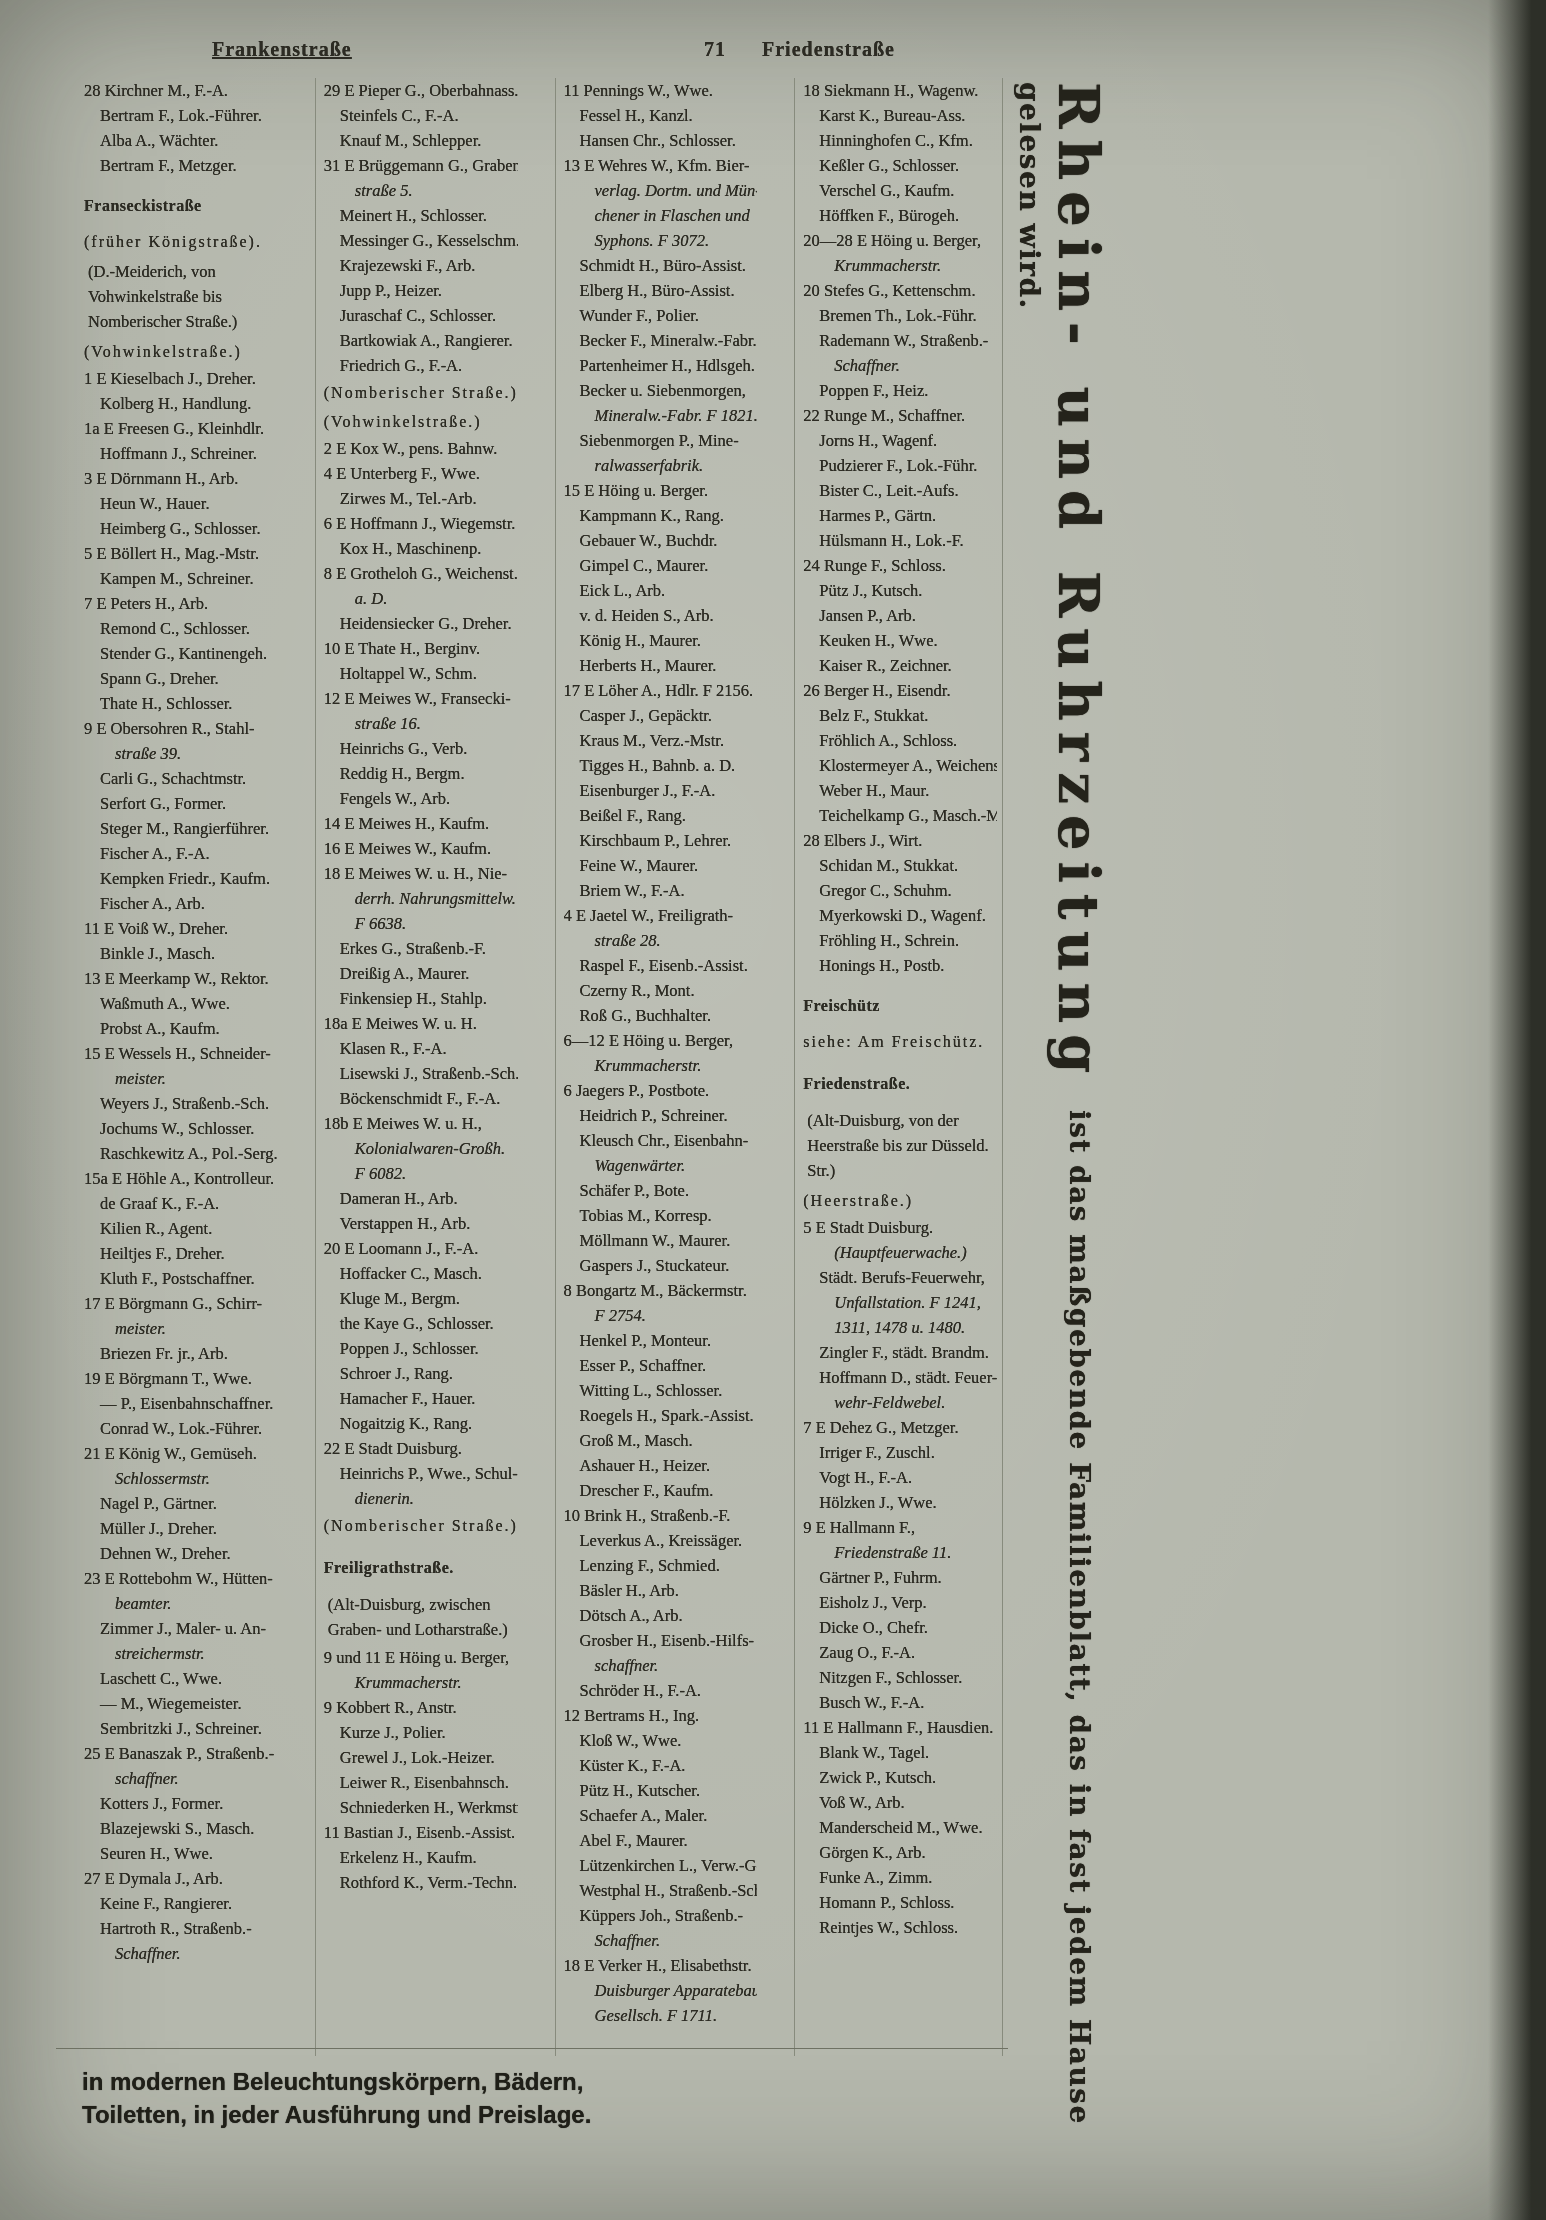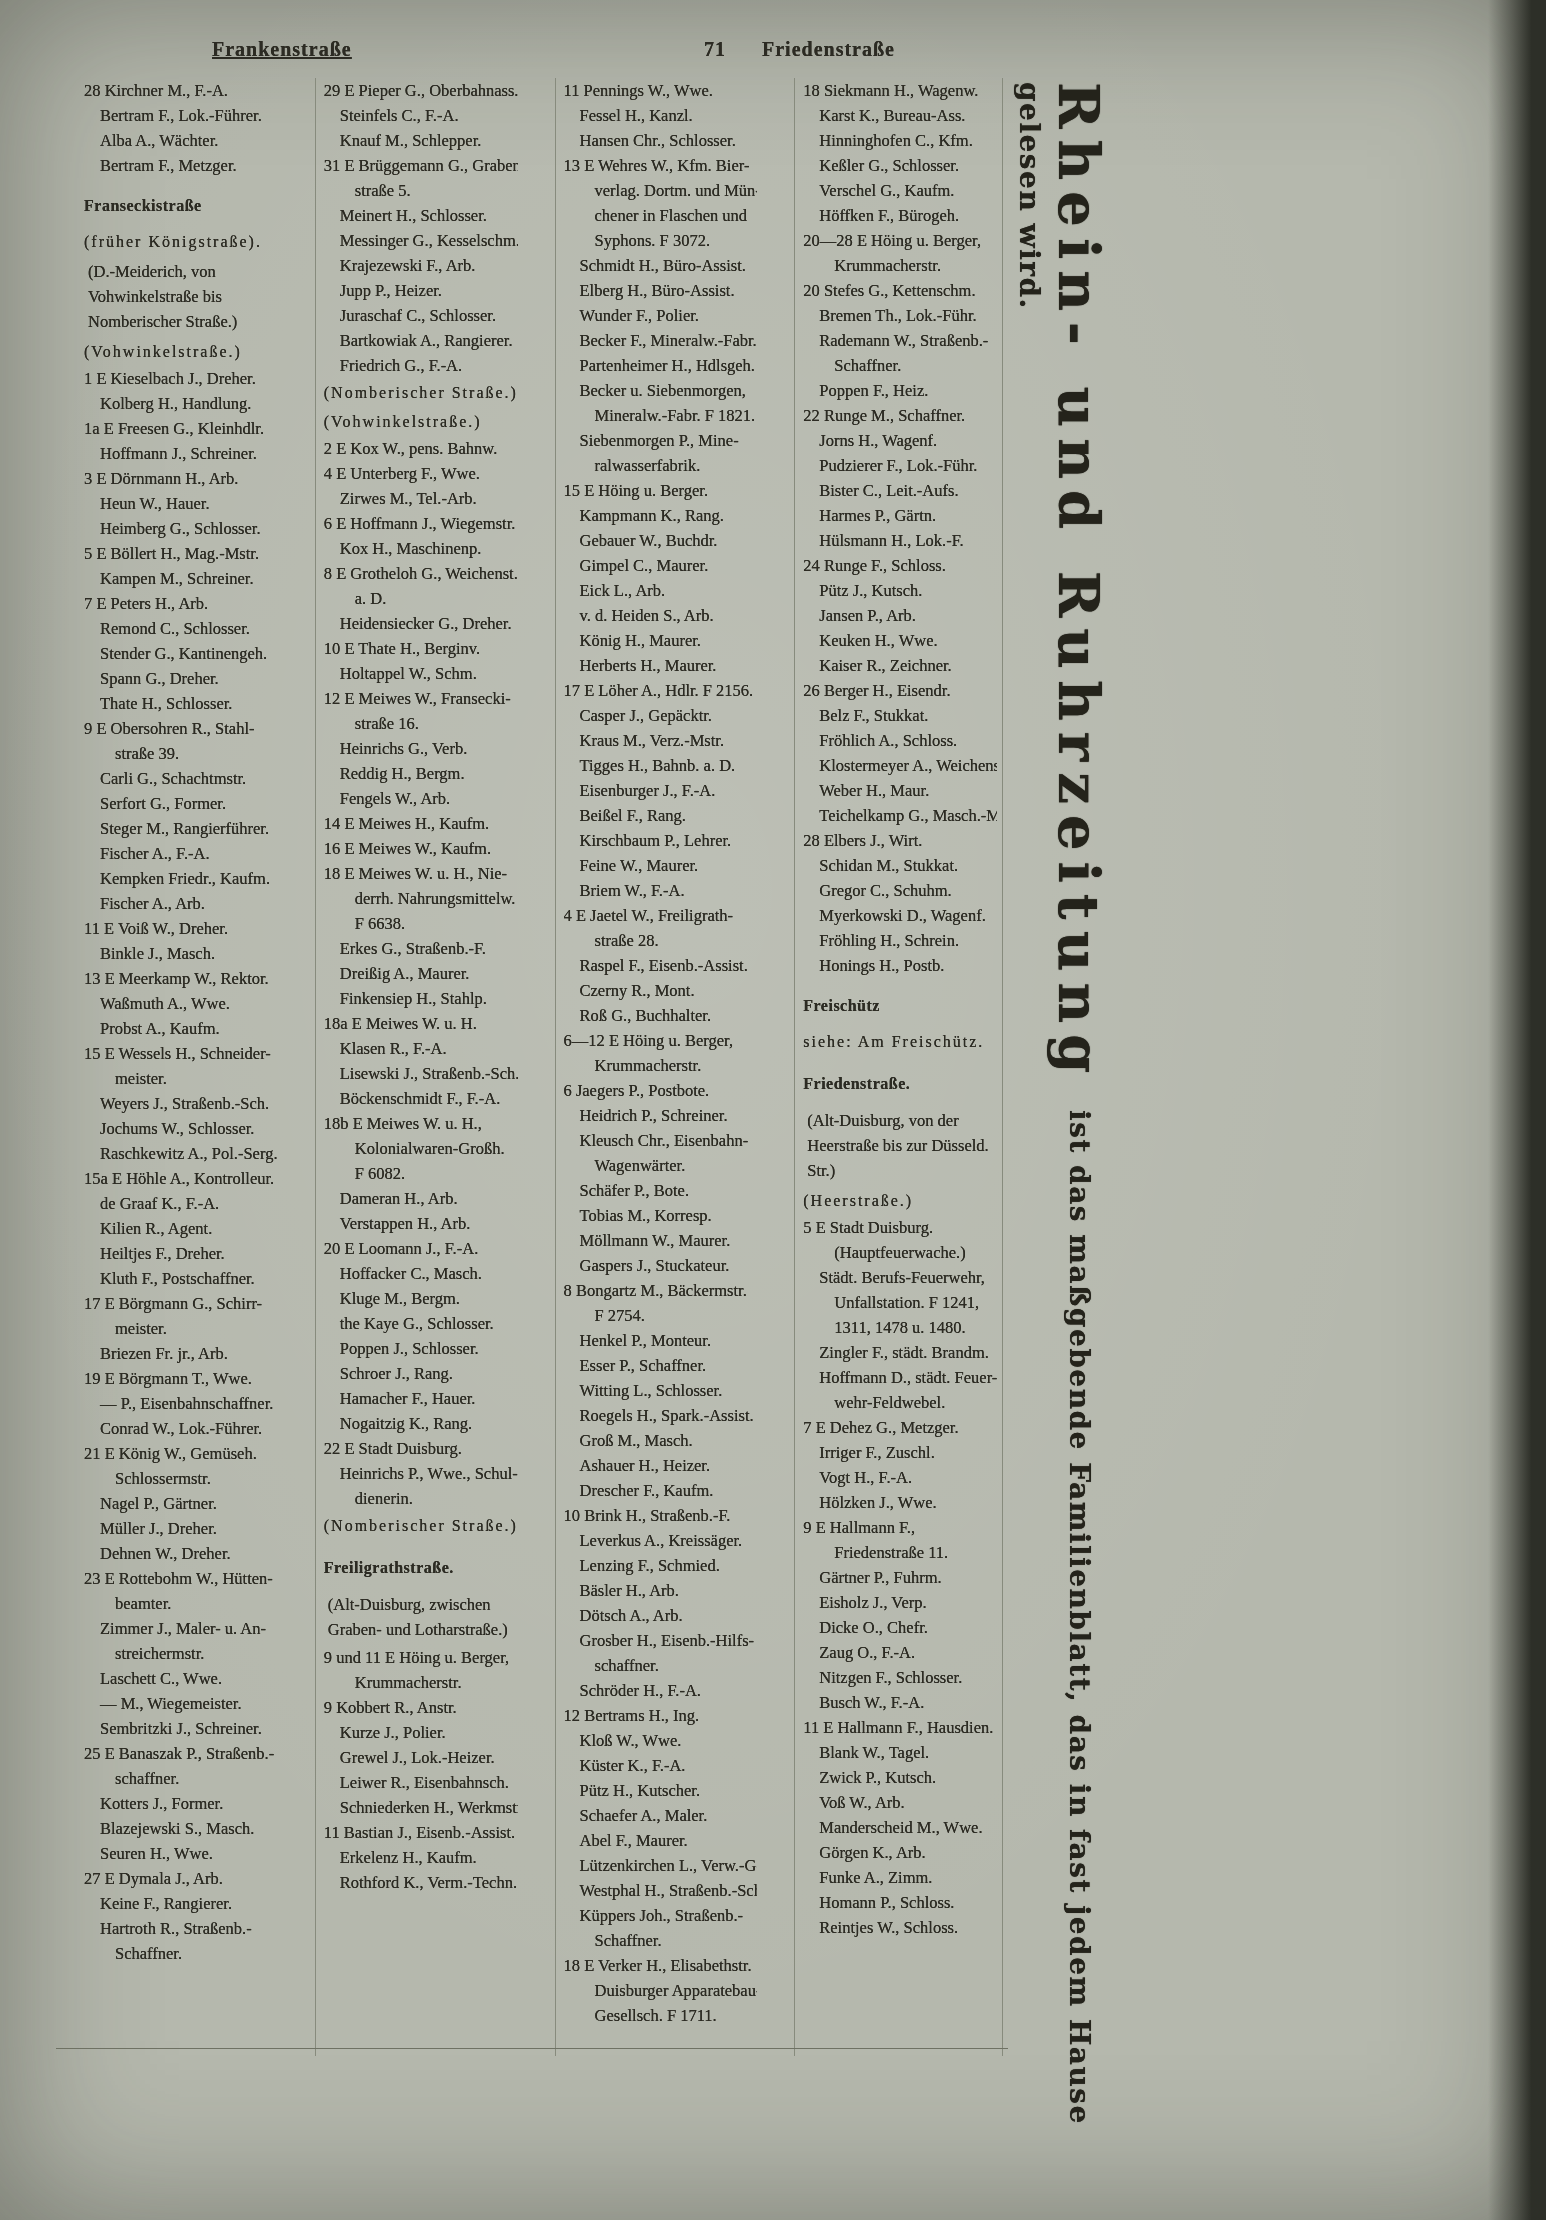--- a/index.html
+++ b/index.html
@@ -15,21 +15,21 @@
   .hdr{position:absolute;top:38px;font-size:20px;font-weight:bold;letter-spacing:1px;text-shadow:0 0 .5px currentColor;}
   .hdr-left{left:212px;text-decoration:underline;}
   .hdr-page{left:704px;}
   .hdr-right{left:762px;}
   #cols{position:absolute;left:44px;top:78px;width:958px;height:1978px;display:flex;border-right:1px solid var(--rule,#878b7d);}
   .col{flex:1 1 0;padding:0 5px 0 8px;border-left:1px solid var(--rule,#878b7d);overflow:hidden;margin-left:32px;}
   .col:first-child{border-left:none;}
   .ln{font-size:16.5px;line-height:25px;white-space:nowrap;overflow:hidden;text-shadow:0 0 .6px currentColor;}
   .e0{padding-left:0;}
   .e1{padding-left:16px;}
-  .e2{padding-left:31px;}
+  .e2{padding-left:31px;font-style:italic;}
   .h{text-align:left;font-weight:bold;font-size:16px;line-height:30px;padding:13px 0 6px;letter-spacing:.5px;}
   .c{text-align:left;letter-spacing:2px;padding:2px 0;font-size:16px;}
   .p{white-space:normal;padding:3px 2px 3px 4px;line-height:25px;}
   #sideAd{
     position:absolute;left:1002px;top:82px;width:110px;height:2126px;
     writing-mode:vertical-rl;text-orientation:mixed;overflow:hidden;
     font-weight:bold;color:#24231b;
   }
   .sideAdTitle{font-family:"DejaVu Serif",serif;font-size:56px;letter-spacing:11px;text-shadow:0 0 1px currentColor;}
   .sideAdText{font-family:"DejaVu Serif",serif;font-size:28px;letter-spacing:1.5px;margin-top:22px;text-shadow:0 0 .7px currentColor;}
@@ -354,17 +354,21 @@
         <div class="ln e1">Reintjes W., Schloss.</div>
       </div>
   </div>
 
   <div id="sideAd">
     <span class="sideAdTitle">Rhein- und Ruhrzeitung</span>
     <span class="sideAdText">ist das maßgebende Familienblatt, das in fast jedem Hause gelesen wird.</span>
   </div>
 
   <div id="bottomAd">
+    <div class="adText">
+      <div>in modernen Beleuchtungskörpern, Bädern,</div>
+      <div>Toiletten, in jeder Ausführung und Preislage.</div>
+    </div>
   </div>
 
   <div class="edge-right"></div>
 
 </div>
 
 </body></html>

